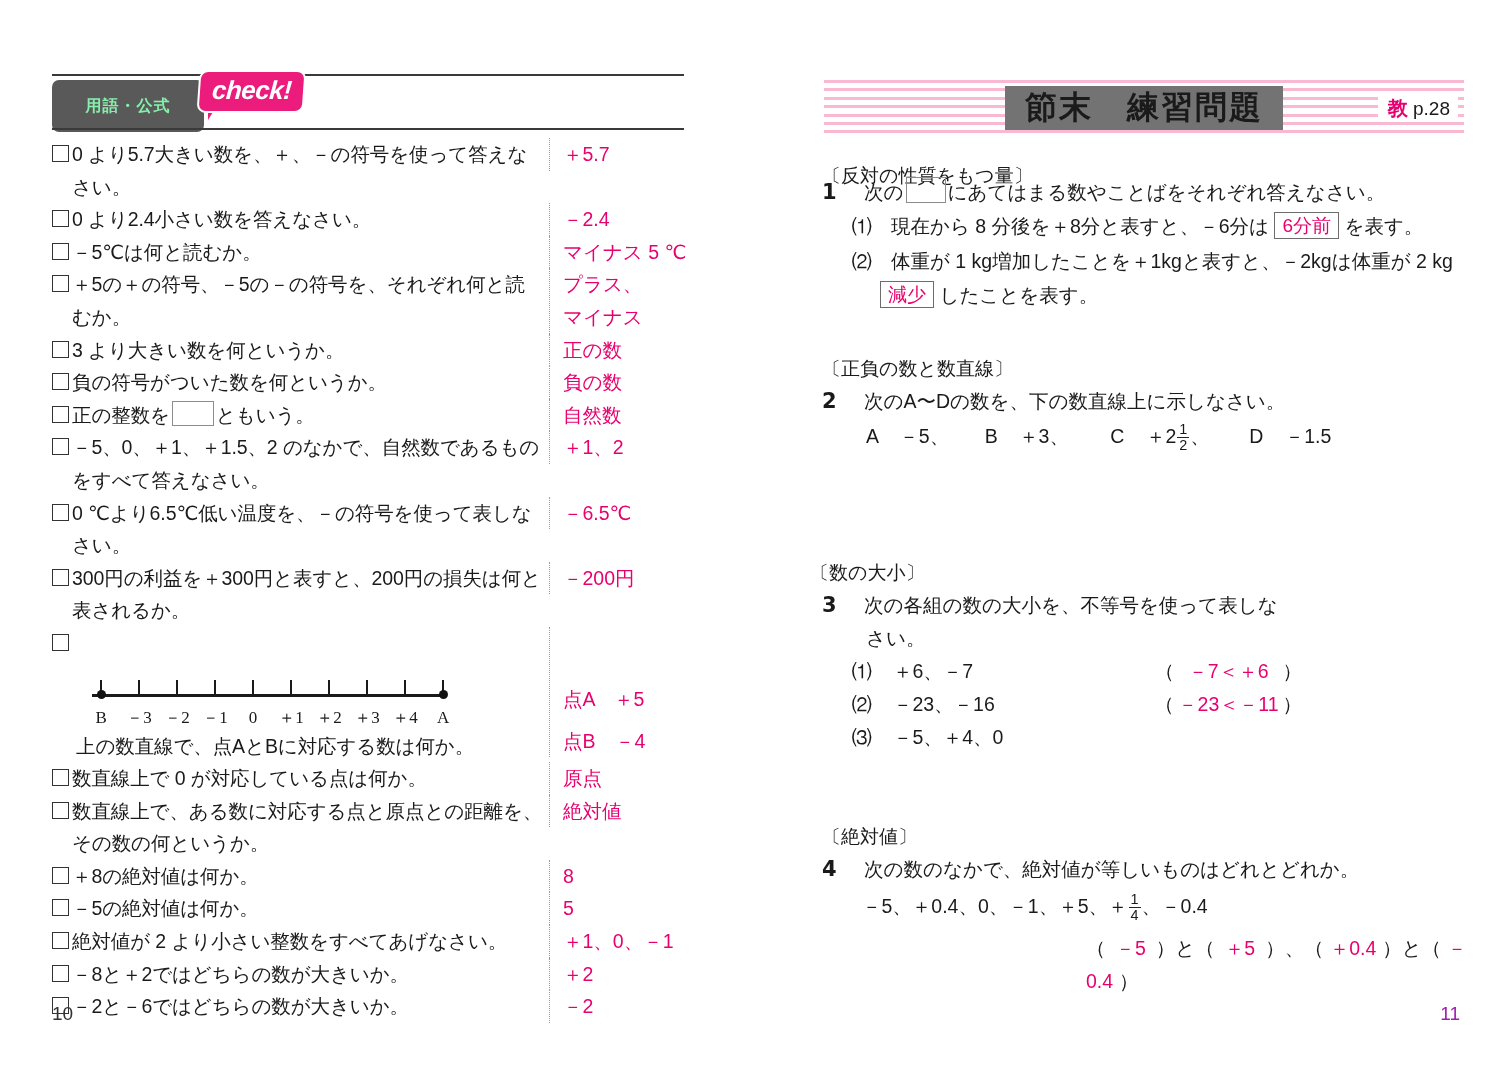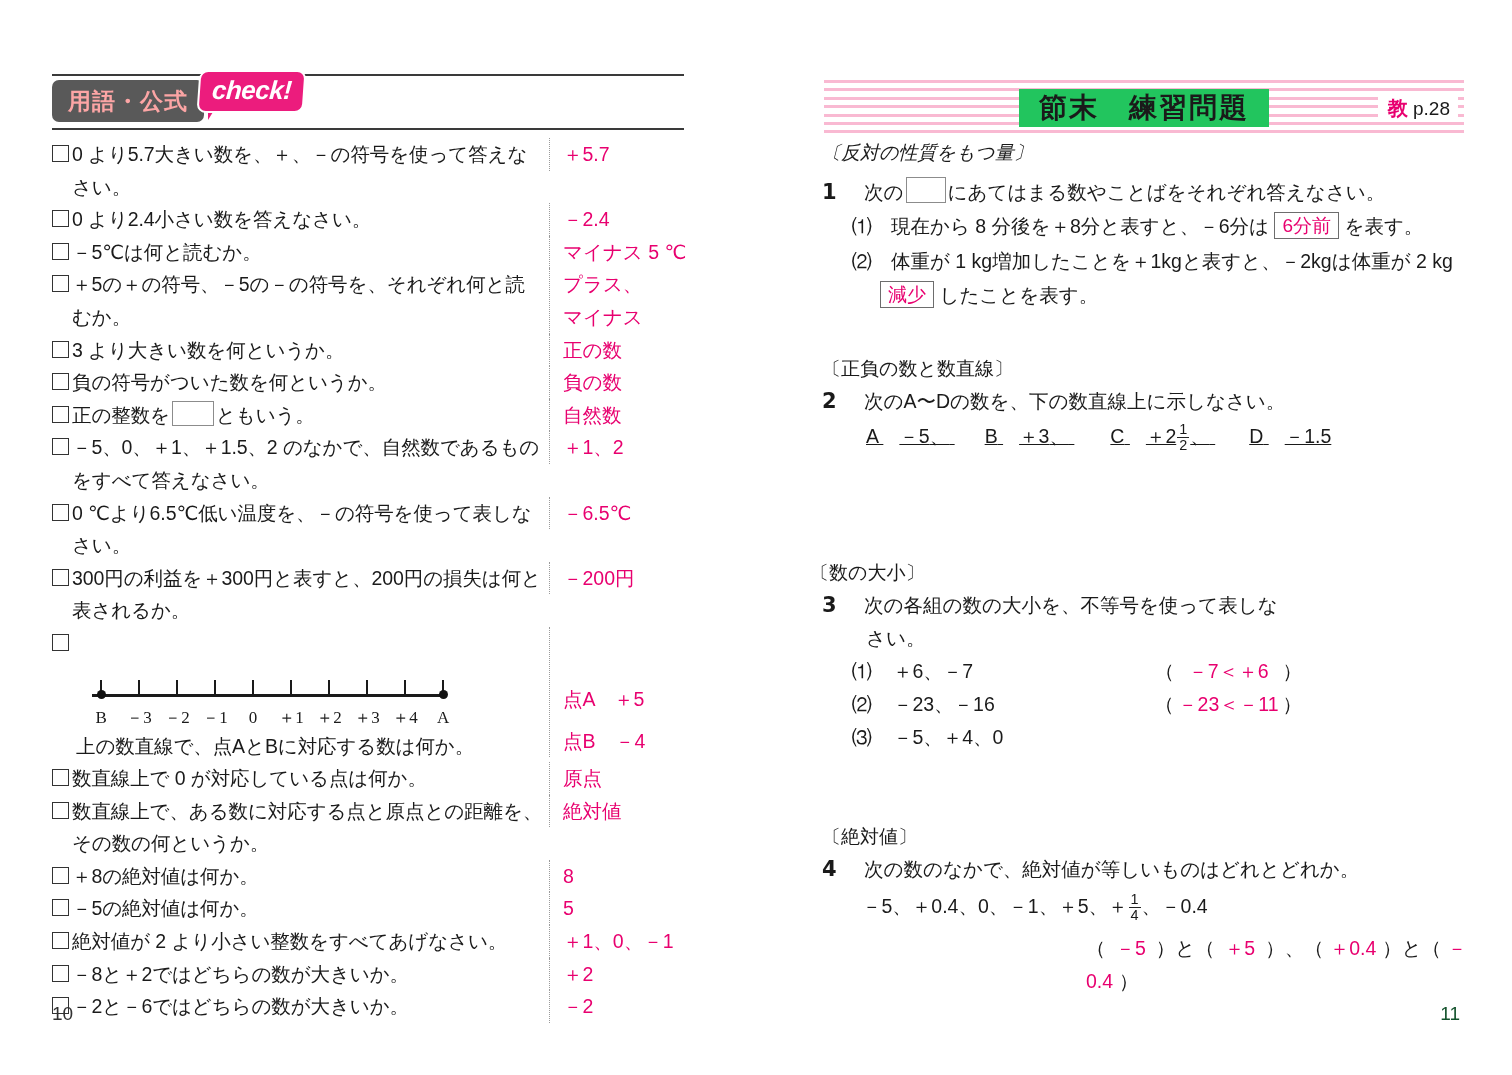--- a/index.html
+++ b/index.html
@@ -15,23 +15,23 @@
 
   
   .pink{color:#e8006f;}
   .sq{display:inline-block;width:15px;height:15px;border:1.4px solid #333;vertical-align:-1px;margin-right:3px;}
 
   
   .left{position:absolute;left:0;top:0;width:756px;height:1075px;}
   .yogo-rule-top{position:absolute;left:52px;top:74px;width:632px;height:2px;background:#3a3a3a;}
   .yogo-rule-bot{position:absolute;left:52px;top:128px;width:632px;height:2px;background:#3a3a3a;}
   .yogo-tab{
-    position:absolute;left:52px;top:80px;width:152px;height:42px;
+    position:absolute;left:52px;top:80px;width:152px;height:52px;
     background:#595959;border-radius:7px;
-    color:#fca5a5;font-size:23px;font-weight:bold;letter-spacing:1px;
+    color:#86efac;font-size:16px;font-weight:bold;letter-spacing:1px;
     display:flex;align-items:center;justify-content:center;
     font-family:"DejaVu Sans",sans-serif;
   }
   .check-bubble{
     position:absolute;left:198px;top:70px;
     background:#ec1c7d;color:#fff;border-radius:9px;
     padding:3px 12px 5px 12px;
     font-size:26px;font-weight:bold;font-style:italic;
     font-family:"Liberation Sans",sans-serif;
     letter-spacing:-0.5px;
@@ -80,43 +80,43 @@
   .hdr{position:absolute;left:68px;top:80px;width:640px;height:56px;}
   .hdr-stripes{
     position:absolute;left:0;top:0;width:100%;height:100%;
     background:repeating-linear-gradient(
       to bottom,
       #f9b9d2 0px,#f9b9d2 3px,
       #ffffff 3px,#ffffff 8.4px);
   }
   .hdr-title{
     position:absolute;left:50%;top:50%;transform:translate(-50%,-50%);
-    background:#22c55e;padding:0 20px;
-    font-size:28px;font-weight:bold;letter-spacing:2px;
+    background:#737373;padding:0 20px;
+    font-size:32px;font-weight:bold;letter-spacing:2px;
     font-family:Liberation Mono, monospace;
     white-space:nowrap;
   }
   .hdr-ref{
     position:absolute;right:6px;top:50%;transform:translateY(-50%);
     background:#fff;padding:0 8px 0 10px;font-size:19px;white-space:nowrap;
   }
   .hdr-ref .kanji{color:#e8006f;font-weight:bold;font-size:20px;}
 
   .sect{position:absolute;font-size:19.5px;line-height:33px;}
   .sect-lbl{font-size:19px;}
   .qno{font-weight:bold;font-size:21px;font-family:"DejaVu Sans",sans-serif;}
 
   .ansbox{
     display:inline-block;border:1.4px solid #6d6d6d;
     padding:0px 7px;color:#e8006f;font-size:19px;line-height:25px;
     vertical-align:1px;
   }
   .emptybox{display:inline-block;width:38px;height:24px;border:1.4px solid #8c8c8c;vertical-align:-4px;margin:0 2px;}
 
-  .pagenum-r{position:absolute;right:52px;top:1003px;font-size:19px;color:#14532d;}
+  .pagenum-r{position:absolute;right:52px;top:1003px;font-size:19px;color:#a21caf;}
 
   .frac{display:inline-block;vertical-align:-0.48em;text-align:center;font-size:0.74em;line-height:1.06;margin:0 1px;}
   .frac .num{display:block;border-bottom:1.3px solid #222;padding:0 2px;}
   .frac .den{display:block;padding:0 2px;}
 </style>
 </head>
 <body>
 
 <div class="page">
 
@@ -262,21 +262,21 @@
 
     <div class="hdr">
       <div class="hdr-stripes"></div>
       <div class="hdr-title">節末　練習問題</div>
       <div class="hdr-ref">
         <span class="kanji">教</span>
         <span>p.28</span>
       </div>
     </div>
 
-    <div class="sect sect-lbl" style="left:66px;top:136px;font-style:italic;">〔反対の性質をもつ量〕</div>
+    <div class="sect sect-lbl" style="left:66px;top:159px;">〔反対の性質をもつ量〕</div>
     <div class="sect" style="left:66px;top:176px;width:660px;">
       <span class="qno">1</span>
       <span style="margin-left:22px;">次の</span><span class="emptybox"></span><span>にあてはまる数やことばをそれぞれ答えなさい。</span>
     </div>
     <div class="sect" style="left:96px;top:210px;width:650px;">
       <span>⑴</span>
       <span style="margin-left:14px;">現在から 8 分後を＋8分と表すと、－6分は</span>
       <span class="ansbox">6分前</span>
       <span>を表す。</span>
     </div>
@@ -287,21 +287,21 @@
         <span class="ansbox">減少</span>
         <span>したことを表す。</span>
       </span>
     </div>
 
     <div class="sect sect-lbl" style="left:66px;top:352px;">〔正負の数と数直線〕</div>
     <div class="sect" style="left:66px;top:385px;">
       <span class="qno">2</span>
       <span style="margin-left:22px;">次のA〜Dの数を、下の数直線上に示しなさい。</span>
     </div>
-    <div class="sect" style="left:110px;top:420px;width:600px;text-decoration:underline;">
+    <div class="sect" style="left:110px;top:420px;width:600px;">
       <span>A</span>
       <span style="margin-left:16px;">－5</span><span>、</span>
       <span style="margin-left:30px;">B</span>
       <span style="margin-left:16px;">＋3</span><span>、</span>
       <span style="margin-left:36px;">C</span>
       <span style="margin-left:16px;">＋2</span><span class="frac"><span class="num">1</span><span class="den">2</span></span><span>、</span>
       <span style="margin-left:34px;">D</span>
       <span style="margin-left:16px;">－1.5</span>
     </div>
 

